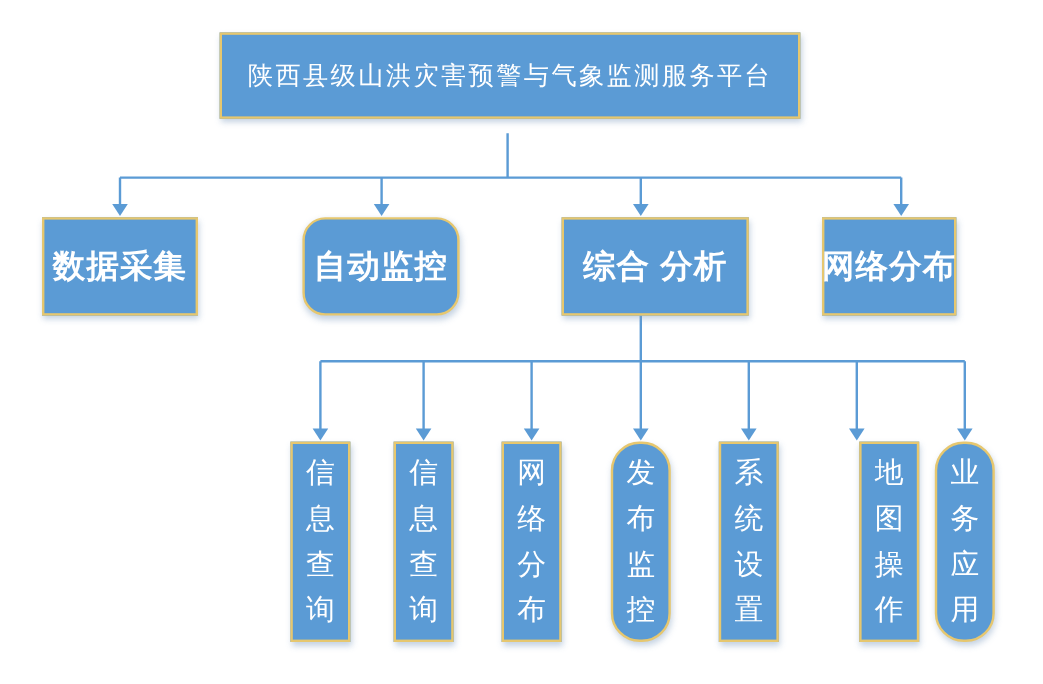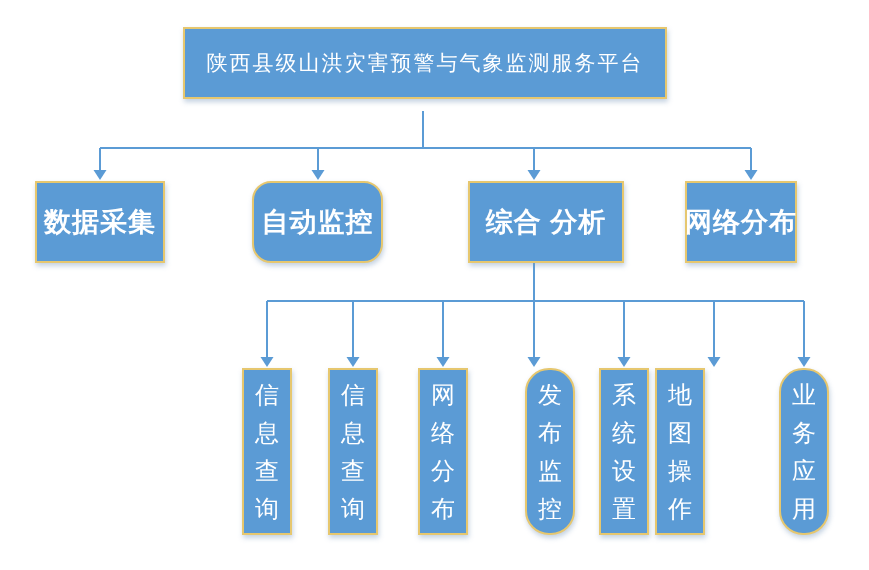--- a/index.html
+++ b/index.html
@@ -71,23 +71,23 @@
   .node-l3 .vtext {
     display: block;
     width: 1.05em;
     line-height: 38px;
     word-break: break-all;
     text-align: center;
   }
   .node-l3-0 { left: 242px; }
   .node-l3-1 { left: 328px; }
   .node-l3-2 { left: 418px; }
-  .node-l3-3 { left: 525px; border-radius: 24px; }
+  .node-l3-3 { left: 509px; border-radius: 24px; }
   .node-l3-4 { left: 599px; }
-  .node-l3-5 { left: 655px; }
+  .node-l3-5 { left: 716px; }
   .node-l3-6 { left: 779px; border-radius: 24px; }
 </style>
 </head>
 <body>
 
 <div class="canvas">
 
   <svg class="connectors" viewBox="0 0 869 570" xmlns="http://www.w3.org/2000/svg">
 
     <path d="M423 111 L423 148

